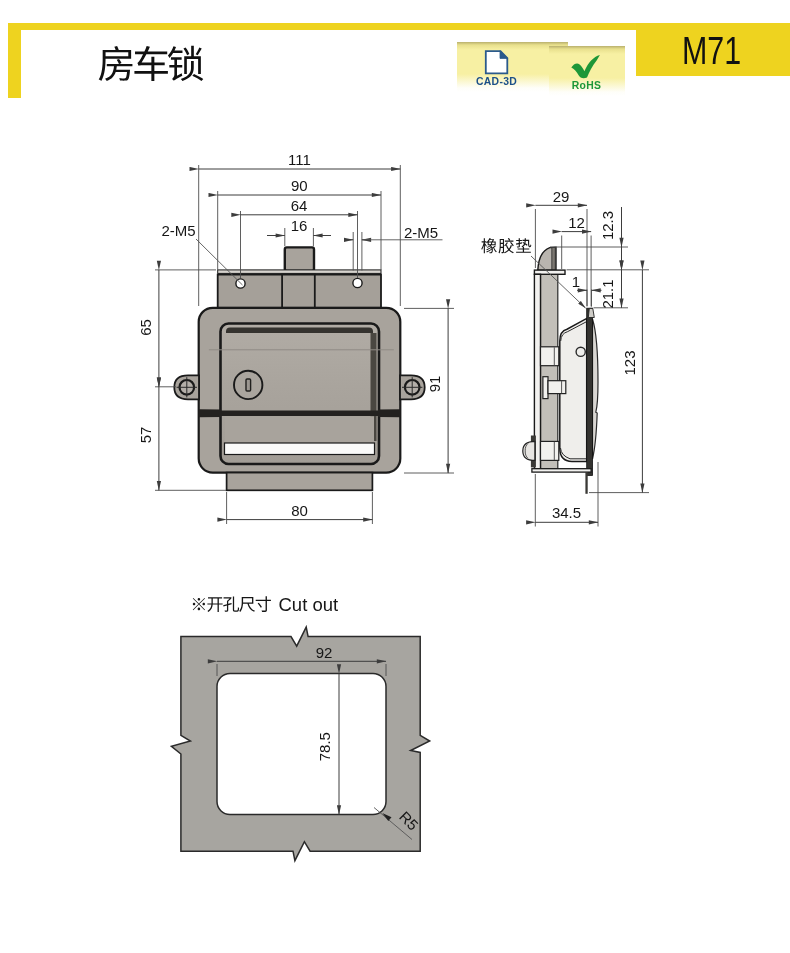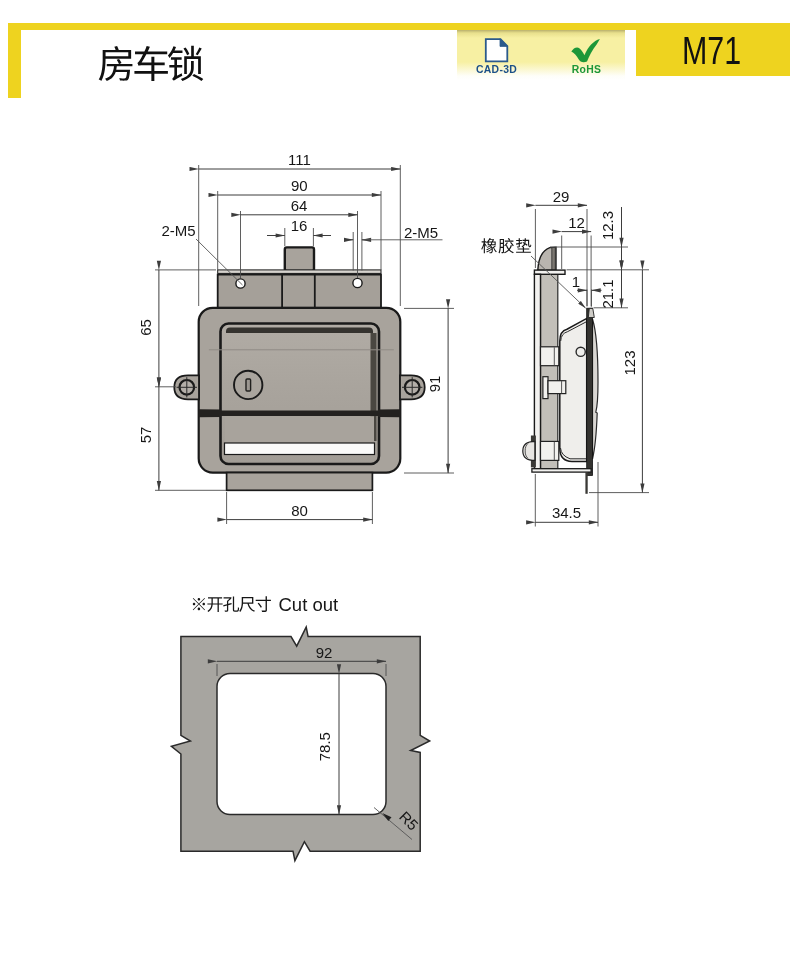--- a/index.html
+++ b/index.html
@@ -4,29 +4,29 @@
 body{width:790px;height:953px;position:relative;background:#fff;font-family:"Liberation Sans",sans-serif;overflow:hidden}
 .abs{position:absolute}
 </style></head><body>
 <div class="abs" style="left:8px;top:23px;width:782px;height:7px;background:#eed31f"></div>
 <div class="abs" style="left:8px;top:23px;width:13px;height:75px;background:#eed31f"></div>
 <svg class="abs" style="left:0;top:0" width="260" height="100" viewBox="0 0 260 100">
 <path transform="translate(97.5,78.0) scale(0.03800,-0.03800)" d="M504 479C525 446 551 400 564 371H244V309H434C418 154 376 39 198 -22C213 -35 233 -61 241 -78C378 -28 445 53 479 159H777C767 57 756 13 739 -2C731 -9 721 -10 702 -10C682 -10 626 -9 571 -4C582 -22 590 -48 592 -67C648 -70 703 -71 731 -69C762 -67 782 -62 800 -45C827 -20 841 41 854 189C855 199 856 219 856 219H494C500 247 504 278 508 309H919V371H576L633 394C620 423 592 468 568 502ZM443 820C455 796 467 767 477 740H136V502C136 345 127 118 32 -42C52 -49 85 -66 100 -78C197 89 212 336 212 502V506H885V740H560C549 771 532 809 516 841ZM212 676H810V570H212Z" fill="#111"></path>
     <path transform="translate(132.1,78.0) scale(0.03800,-0.03800)" d="M168 321C178 330 216 336 276 336H507V184H61V110H507V-80H586V110H942V184H586V336H858V407H586V560H507V407H250C292 470 336 543 376 622H924V695H412C432 737 451 779 468 822L383 845C366 795 345 743 323 695H77V622H289C255 554 225 500 210 478C182 434 162 404 140 398C150 377 164 338 168 321Z" fill="#111"></path>
     <path transform="translate(166.7,78.0) scale(0.03800,-0.03800)" d="M640 446V275C640 179 615 52 370 -25C386 -40 408 -66 417 -81C678 10 712 154 712 274V446ZM673 57C756 20 863 -39 915 -79L963 -26C908 14 800 69 719 105ZM441 778C480 724 520 649 537 601L596 632C579 680 538 752 496 805ZM857 802C835 748 794 670 762 623L815 601C848 647 889 718 922 779ZM179 837C148 744 94 654 32 595C45 579 65 542 71 527C106 563 140 608 170 658H415V725H206C221 755 234 787 245 818ZM69 344V275H202V85C202 32 161 -9 142 -25C154 -36 178 -59 187 -73C203 -56 230 -39 411 60C405 75 398 104 395 123L271 58V275H409V344H271V479H393V547H111V479H202V344ZM644 846V572H461V104H530V502H827V106H899V572H714V846Z" fill="#111"></path>
 </svg>
-<div class="abs" style="left:457px;top:30px;width:111px;height:50px;background:linear-gradient(to bottom,#b9b06d 0,#e8e08d 6%,#f7f0a3 16%,#f7f0a3 64%,#fefef9 92%,#ffffff 100%)">
+<div class="abs" style="left:457px;top:42px;width:111px;height:50px;background:linear-gradient(to bottom,#b9b06d 0,#e8e08d 6%,#f7f0a3 16%,#f7f0a3 64%,#fefef9 92%,#ffffff 100%)">
 <svg width="89" height="50" viewBox="0 0 89 50">
 
 <path d="M28.8 9.2 L43.5 9.2 L50.3 16 L50.3 31.3 L28.8 31.3 Z" fill="#fff" stroke="#2b5a8c" stroke-width="1.8"></path>
 <path d="M43 8.8 L43 16.4 L50.6 16.4 Z" fill="#2b5a8c" stroke="#2b5a8c" stroke-width="0.8"></path>
 
 <text x="39.5" y="42.5" font-size="10.4" font-weight="bold" fill="#1c5088" text-anchor="middle" font-family="Liberation Sans" letter-spacing="0.3">CAD-3D</text>
 </svg></div>
-<div class="abs" style="left:549px;top:30px;width:76px;height:50px;background:linear-gradient(to bottom,#b9b06d 0,#e8e08d 6%,#f7f0a3 16%,#f7f0a3 64%,#fefef9 92%,#ffffff 100%)">
+<div class="abs" style="left:549px;top:46px;width:76px;height:50px;background:linear-gradient(to bottom,#b9b06d 0,#e8e08d 6%,#f7f0a3 16%,#f7f0a3 64%,#fefef9 92%,#ffffff 100%)">
 <svg width="86" height="50" viewBox="0 0 86 50">
 
 <path d="M22.3 21.5 C24.5 18 28 16.2 30.6 18.4 C32.4 20 34.2 22.6 35.4 25.2 C39.2 16.6 44.4 10.6 50.9 8.9 L47.8 14.2 C43.4 19.8 40 26.4 38 31.6 C34 33 31.2 32 29.6 29.2 C27.8 25.8 25 22.8 22.3 21.5 Z" fill="#1d9738"></path>
 
 <text x="37.5" y="42.5" font-size="10.4" font-weight="bold" fill="#1d9738" text-anchor="middle" font-family="Liberation Sans" letter-spacing="0.3">RoHS</text>
 </svg></div>
 <div class="abs" style="left:636px;top:25px;width:154px;height:51px;background:#eed31f"></div>
 <div class="abs" style="left:636px;top:32px;width:151px;text-align:center;font-size:38.5px;line-height:1;color:#111;transform:scaleX(0.79);transform-origin:50% 0">M71</div>
 <svg class="abs" style="left:0;top:0" width="790" height="953" viewBox="0 0 790 953">
 <defs>

